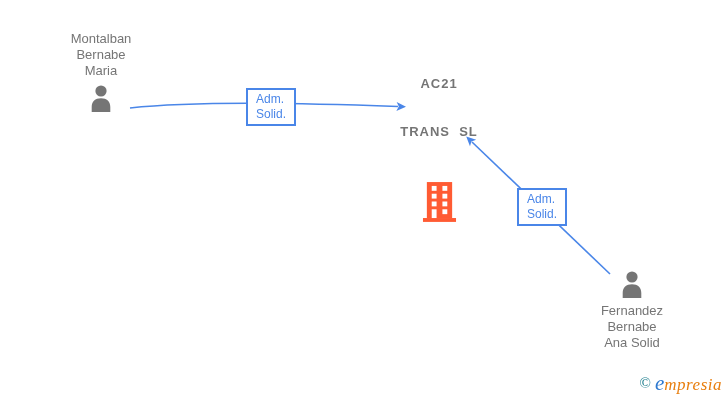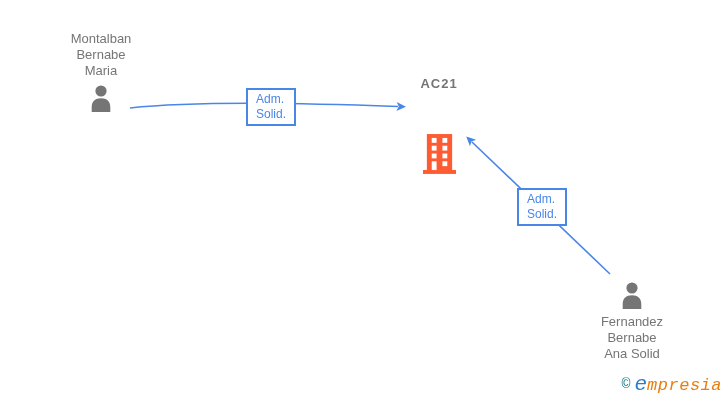--- a/index.html
+++ b/index.html
@@ -25,21 +25,21 @@
   .company-glyph{margin-top:9px;}
   .node.person-below .name{margin-top:5px;}
   .edge-label{
     position:absolute;background:#ffffff;border:2px solid var(--link-blue);
     border-radius:0;padding:2px 8px;color:var(--link-blue);
     font-size:12px;line-height:15px;z-index:3;
   }
   .edge-label span{display:block;}
   .watermark{
     position:absolute;right:6px;bottom:4px;z-index:4;
-    font-family:Liberation Mono, monospace;font-style:italic;white-space:nowrap;
+    font-family:Liberation Serif, serif;font-style:italic;white-space:nowrap;
     text-decoration:none;
   }
   .watermark .copy{color:var(--logo-teal);font-size:15px;font-style:normal;margin-right:4px;vertical-align:2px;}
   .watermark .brand-e{color:var(--logo-blue);font-size:21px;}
   .watermark .brand-rest{color:var(--logo-orange);font-size:17px;letter-spacing:.5px;}
 </style>
 </head>
 <body>
 
 <div class="canvas">
@@ -62,36 +62,37 @@
     </div>
     <svg class="person-glyph" width="30" height="27" viewBox="0 0 30 27">
       <circle cx="15" cy="6" r="5.6" style="fill:var(--icon-gray)"></circle>
       <path d="M15,13.2 c-5.8,0 -9.3,3.3 -9.3,8.7 L5.7,27 L24.3,27 L24.3,21.9 c0,-5.4 -3.5,-8.7 -9.3,-8.7 z" style="fill:var(--icon-gray)"></path>
     </svg>
   </div>
 
   <div class="node company" style="left:376px;top:44px;width:126px;">
     <div class="name">
       <span>AC21</span>
+      <span>TRANS  SL</span>
     </div>
     <svg class="company-glyph" width="35" height="41" viewBox="0 0 36 42">
       <rect x="5" y="1" width="26" height="37" style="fill:var(--company-orange)"></rect>
       <rect x="1" y="38" width="34" height="4" style="fill:var(--company-orange)"></rect>
       <rect x="10" y="5" width="5" height="5" fill="#ffffff"></rect>
       <rect x="21" y="5" width="5" height="5" fill="#ffffff"></rect>
       <rect x="10" y="13" width="5" height="5" fill="#ffffff"></rect>
       <rect x="21" y="13" width="5" height="5" fill="#ffffff"></rect>
       <rect x="10" y="21" width="5" height="5" fill="#ffffff"></rect>
       <rect x="21" y="21" width="5" height="5" fill="#ffffff"></rect>
       <rect x="10" y="29" width="5" height="9" fill="#ffffff"></rect>
       <rect x="21" y="29" width="5" height="5" fill="#ffffff"></rect>
     </svg>
   </div>
 
-  <div class="node person-below" style="left:569px;top:282px;width:126px;justify-content:center;">
+  <div class="node person-below" style="left:569px;top:271px;width:126px;justify-content:center;">
     <svg width="30" height="27" viewBox="0 0 30 27">
       <circle cx="15" cy="6" r="5.6" style="fill:var(--icon-gray)"></circle>
       <path d="M15,13.2 c-5.8,0 -9.3,3.3 -9.3,8.7 L5.7,27 L24.3,27 L24.3,21.9 c0,-5.4 -3.5,-8.7 -9.3,-8.7 z" style="fill:var(--icon-gray)"></path>
     </svg>
     <div class="name">
       <span>Fernandez</span>
       <span>Bernabe</span>
       <span>Ana Solid</span>
     </div>
   </div>

